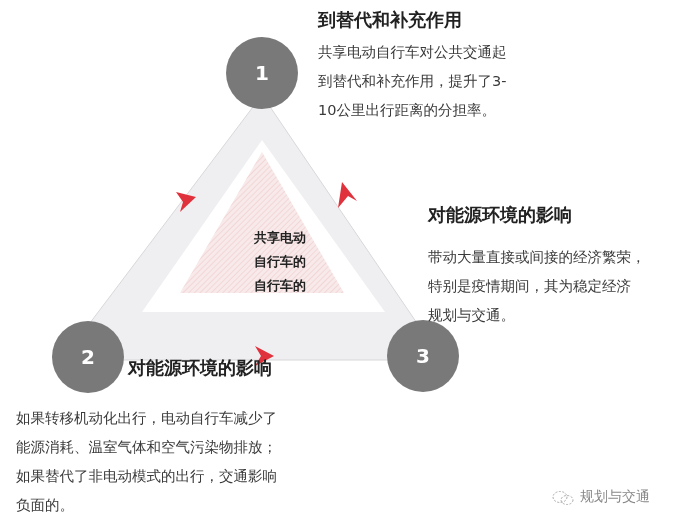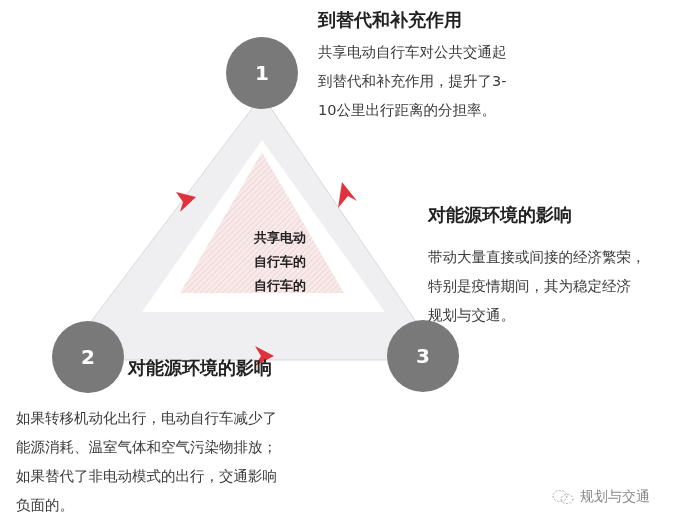--- a/index.html
+++ b/index.html
@@ -7,21 +7,21 @@
          font-family:"DejaVu Sans","Liberation Sans",sans-serif; color:#333; }
   svg.diagram { position:absolute; left:0; top:0; }
   .circle-label { position:absolute; width:72px; height:72px; display:flex;
                   align-items:center; justify-content:center; color:#fff;
                   font-weight:bold; font-size:20px; font-family:"DejaVu Sans",sans-serif; }
   .block { position:absolute; }
   .block h3 { margin:0; font-size:18px; font-weight:bold; color:#222; line-height:24px; }
   .block p { margin:0; font-size:14.5px; color:#3a3a3a; line-height:29px; }
   .center-text { position:absolute; left:222px; top:226px; width:84px; text-align:right;
                  font-size:13px; font-weight:bold; color:#222; line-height:24px; }
-  .watermark { position:absolute; left:552px; top:488px; display:flex; align-items:center;
+  .watermark { position:absolute; left:552px; top:488px; display:flex; align-items:flex-end;
                gap:6px; color:#888; font-size:14px; }
 </style>
 </head>
 <body>
 
 <svg class="diagram" width="693" height="529" viewBox="0 0 693 529">
   <defs>
     <pattern id="hatch" width="4" height="4" patternUnits="userSpaceOnUse" patternTransform="rotate(45)">
       <rect width="4" height="4" fill="#f8eaea"></rect>
       <line x1="0" y1="0" x2="0" y2="4" stroke="#eec9c9" stroke-width="1.2"></line>

